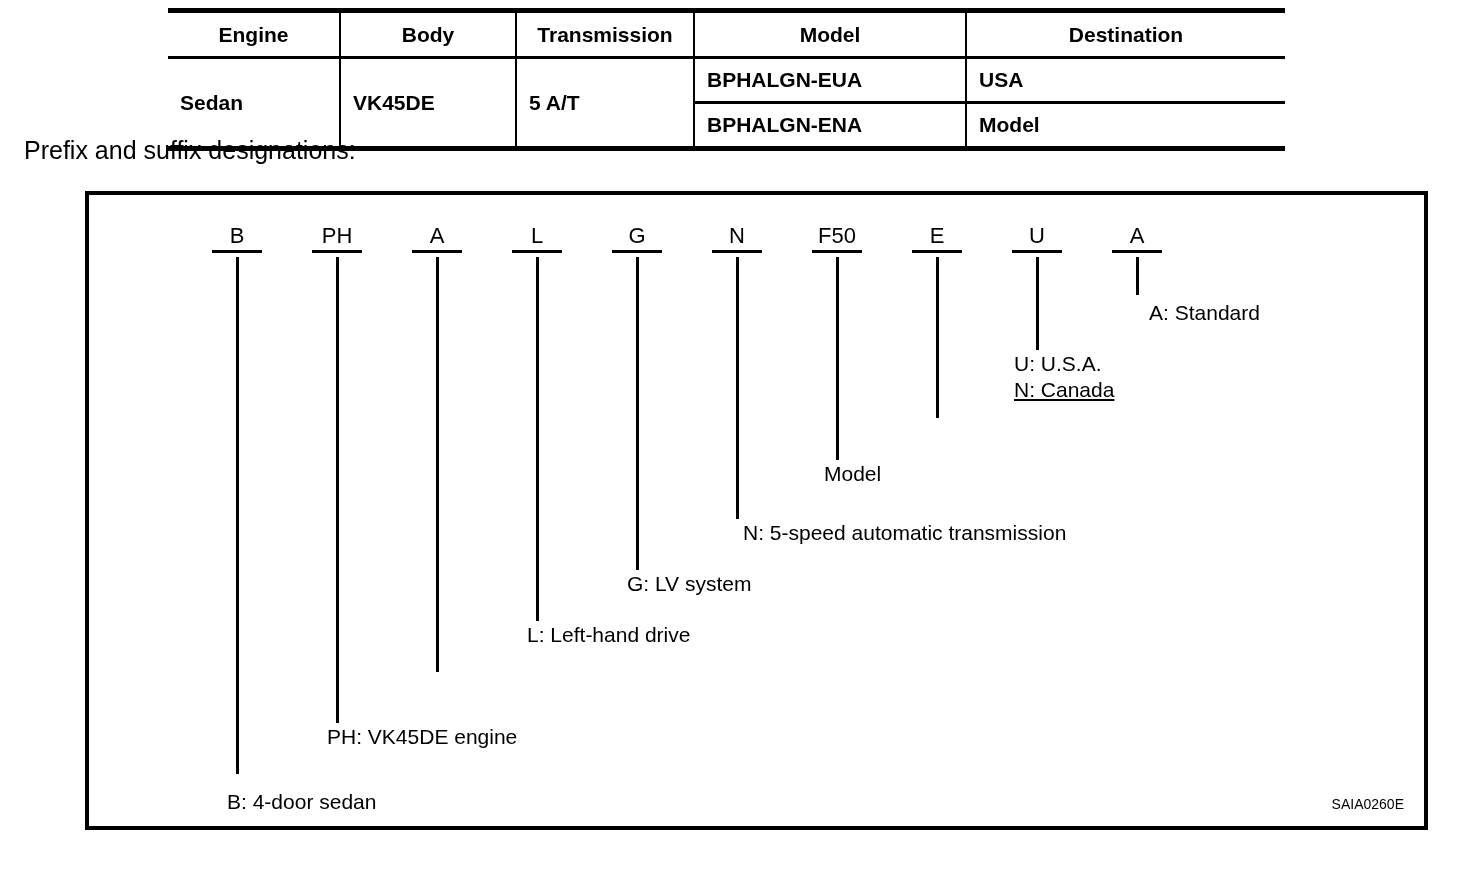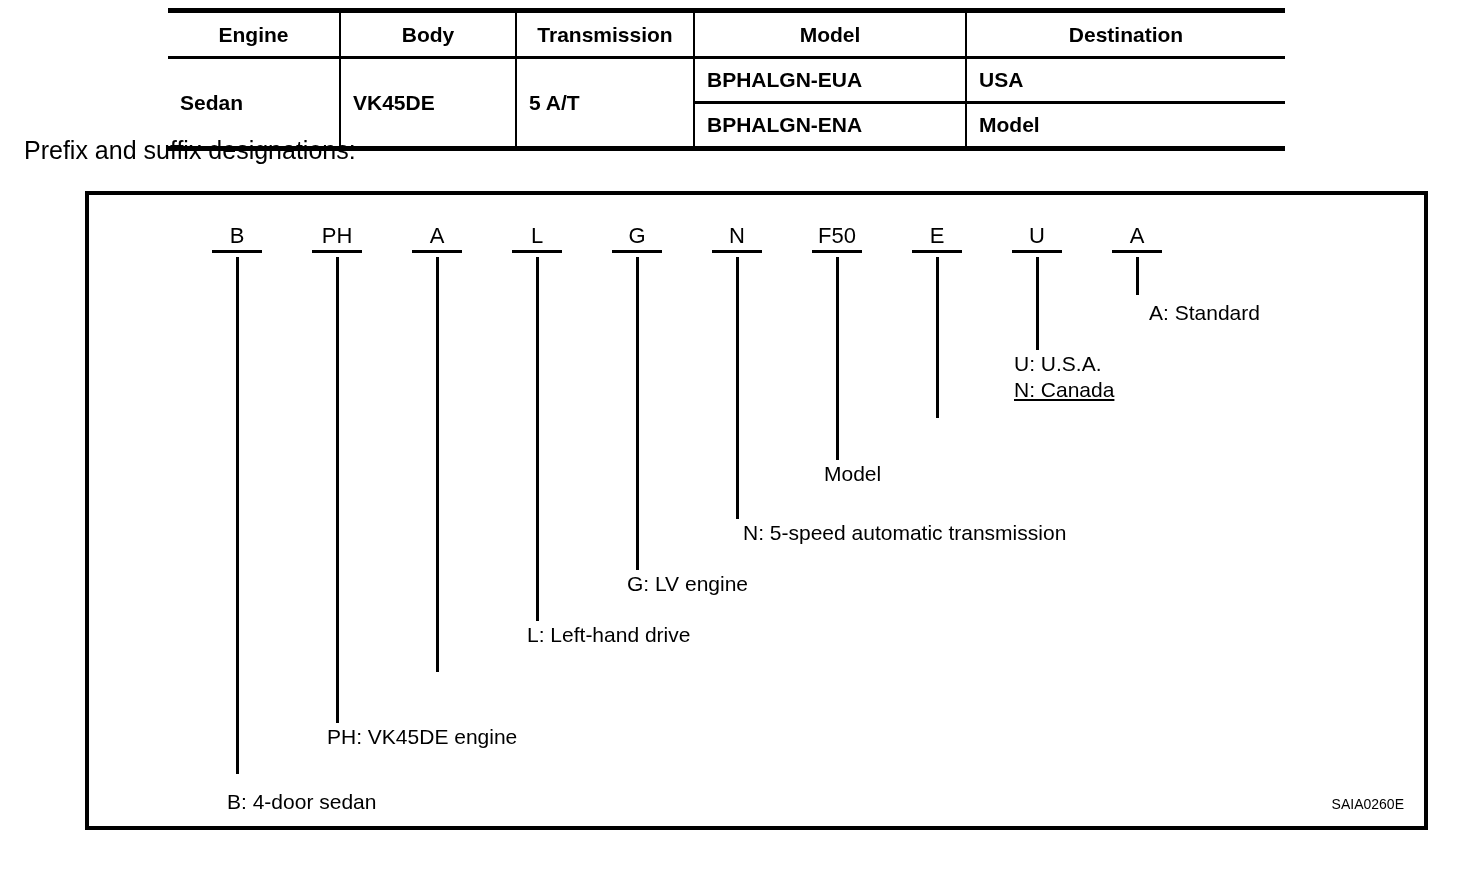--- a/index.html
+++ b/index.html
@@ -227,18 +227,18 @@
       <div class="code-token" style="left: 1048px; top: 30px;">
         <span class="glyph">A</span>
         <span class="bar"></span>
       </div>
       <div class="leader" style="left: 1047px; top: 62px; height: 38px;"></div>
       <div class="callout" style="left: 1060px; top: 105px;">A: Standard</div>
       <div class="callout" style="left: 925px; top: 156px;">U: U.S.A.</div>
       <div class="callout" style="left: 925px; top: 182px; text-decoration: underline;">N: Canada</div>
       <div class="callout" style="left: 735px; top: 266px;">Model</div>
       <div class="callout" style="left: 654px; top: 325px;">N: 5-speed automatic transmission</div>
-      <div class="callout" style="left: 538px; top: 376px;">G: LV engine</div>
+      <div class="callout" style="left: 538px; top: 376px;">G: LV system</div>
       <div class="callout" style="left: 438px; top: 427px;">L: Left-hand drive</div>
       <div class="callout" style="left: 238px; top: 529px;">PH: VK45DE engine</div>
       <div class="callout" style="left: 138px; top: 594px;">B: 4-door sedan</div>
     </div>
 </div>
 
 </body></html>

